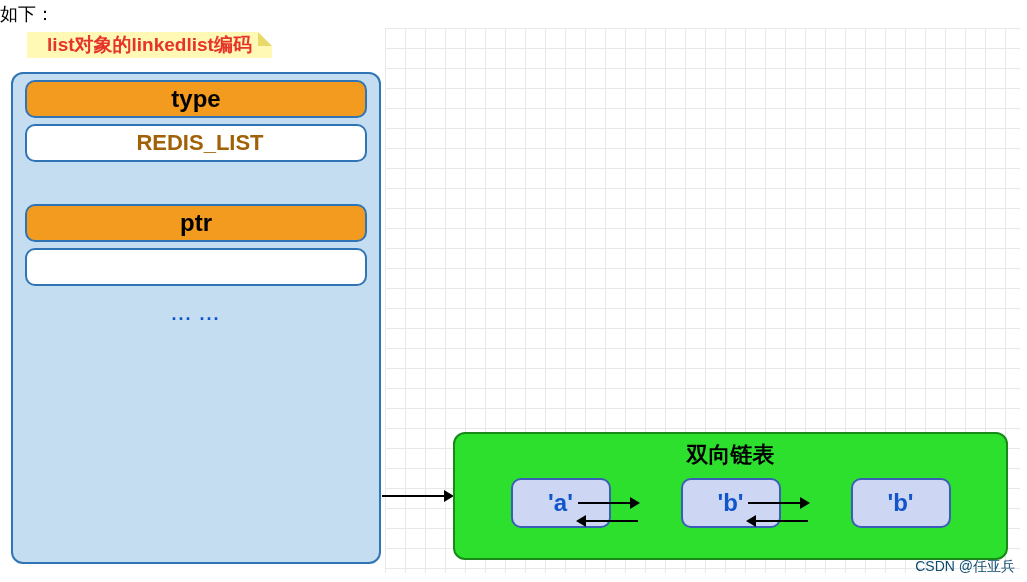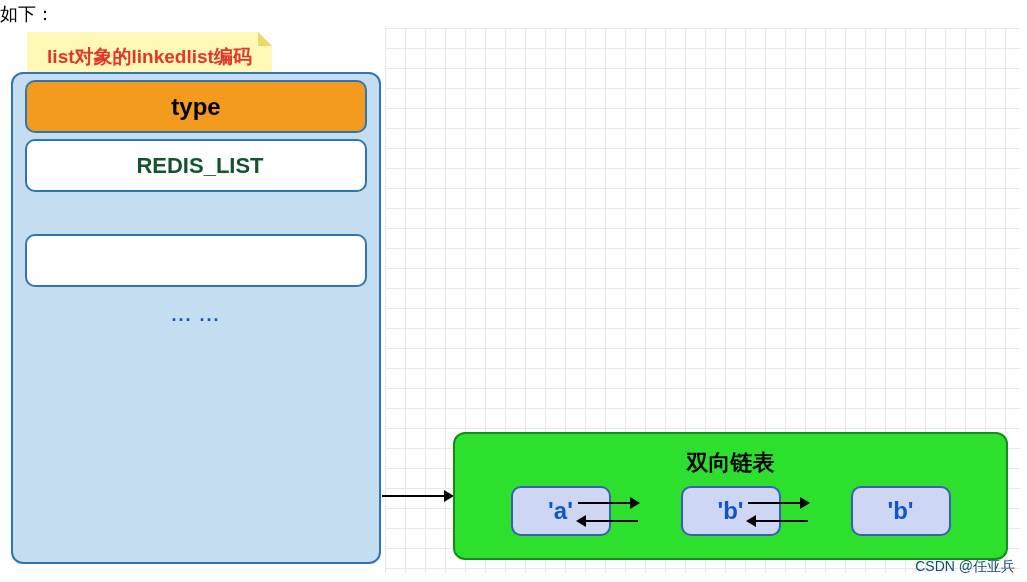--- a/index.html
+++ b/index.html
@@ -26,21 +26,21 @@
       left: 0;
       top: 2px;
       font-size: 18px;
       color: #000;
     }
     .sticky {
       position: absolute;
       left: 27px;
       top: 32px;
       width: 245px;
-      height: 50px;
+      height: 26px;
       background: #fff9b5;
       display: flex;
       align-items: center;
       justify-content: center;
       font-size: 19px;
       color: #e6342a;
       font-weight: bold;
     }
     .sticky::after {
       content: "";
@@ -65,31 +65,31 @@
     .ro-title {
       text-align: center;
       font-size: 26px;
       font-weight: bold;
       color: #000;
       padding: 6px 0;
     }
     .ro-row {
       width: 342px;
       margin: 6px auto 0 auto;
-      height: 53px;
+      height: 38px;
       border: 2.5px solid #2f75b5;
       border-radius: 10px;
       display: flex;
       align-items: center;
       justify-content: center;
       font-size: 22px;
       font-weight: bold;
     }
     .ro-header { background: #f39b1e; color: #000; font-size: 24px; }
-    .ro-value { background: #fff; color: #14532d; padding-left: 8px; }
+    .ro-value { background: #fff; color: #a16207; padding-left: 8px; }
     .ro-dots {
       text-align: center;
       font-size: 18px;
       color: #1155cc;
       margin-top: 18px;
       font-weight: bold;
       letter-spacing: 2px;
     }
     .gap { height: 18px; }
 
@@ -101,21 +101,21 @@
       height: 128px;
       background: #2ee02e;
       border: 2.5px solid #188a18;
       border-radius: 12px;
     }
     .ll-title {
       text-align: center;
       font-size: 22px;
       color: #000;
       font-weight: bold;
-      padding: 14px 0 2px 0;
+      padding: 6px 0 2px 0;
     }
     .nodes {
       display: flex;
       justify-content: center;
       gap: 70px;
       margin-top: 6px;
     }
     .node {
       width: 100px;
       height: 50px;
@@ -166,20 +166,21 @@
 <div class="redis-obj">
 
   <div class="ro-row ro-header">type</div>
   <div class="ro-row ro-value">REDIS_LIST</div>
 
   <div class="gap"></div>
 
 
   <div class="gap"></div>
 
+  <div class="ro-row ro-header">ptr</div>
   <div class="ro-row ro-value"></div>
 
   <div class="ro-dots">... ...</div>
 </div>
 
 <div class="arrow right" style="left:382px; top:495px; width:70px;"></div>
 
 <div class="linked-list-box">
   <div class="ll-title">双向链表</div>
   <div class="nodes">

